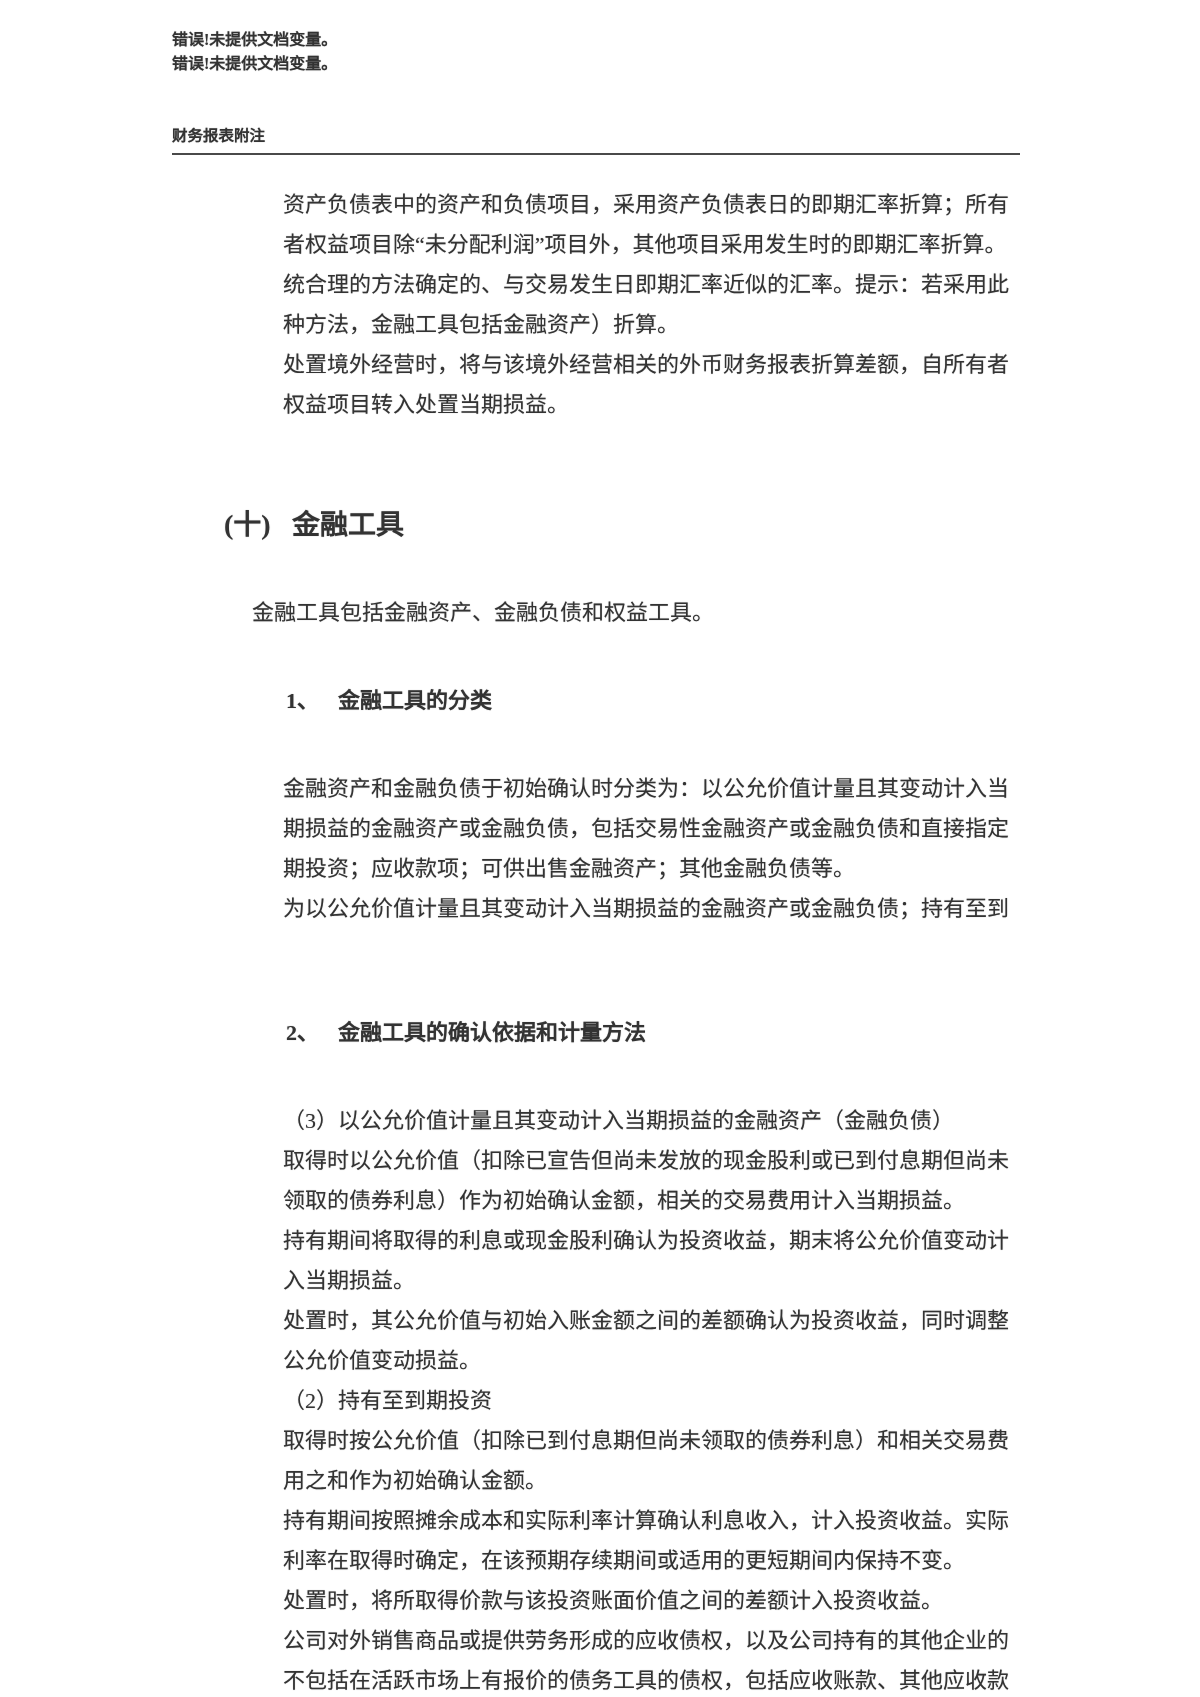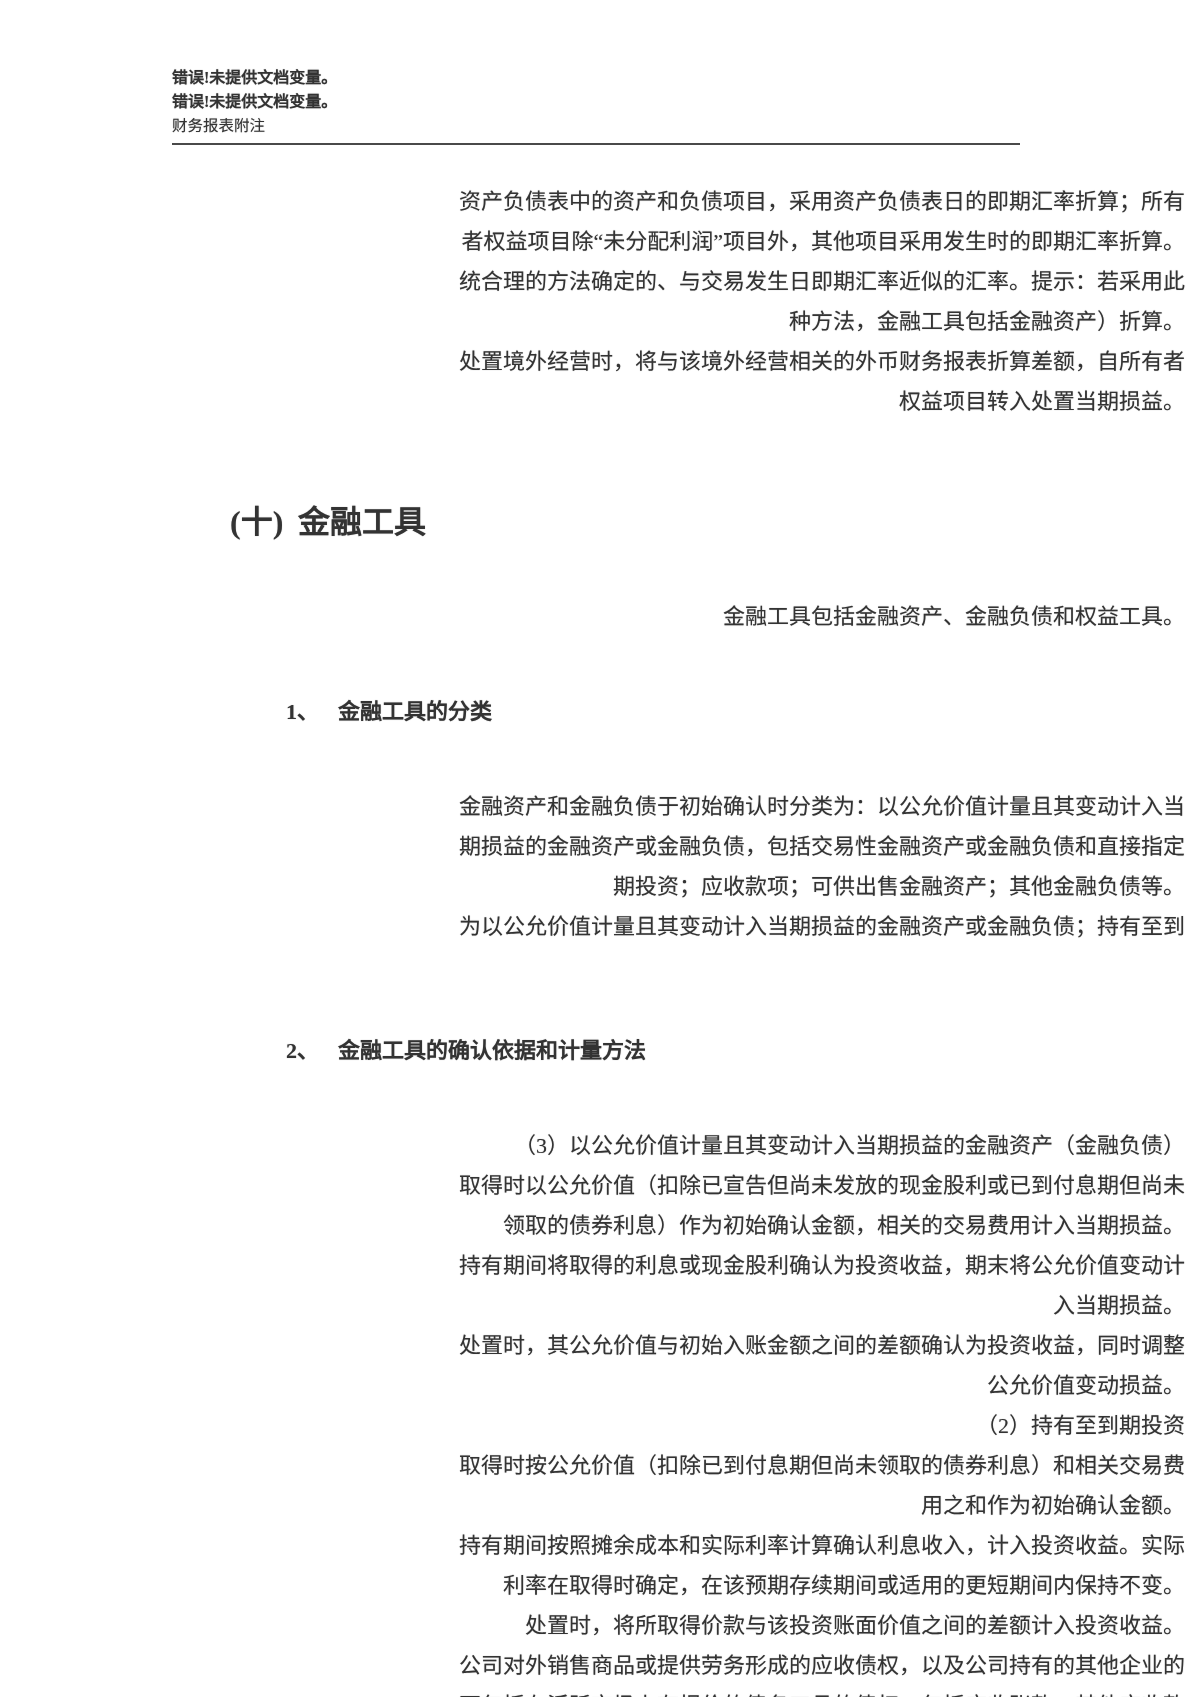--- a/index.html
+++ b/index.html
@@ -13,56 +13,57 @@
     height: 1697px;
     margin: 0 auto;
     background: #ffffff;
     overflow: hidden;
     font-family: "Liberation Serif", "DejaVu Serif", serif;
     color: #333333;
     text-shadow: 0 0 1px rgba(60,60,60,0.45);
   }
   
   .doc-header {
-    padding-top: 66px;
+    padding-top: 28px;
     margin-left: 172px;
     margin-right: 178px;
   }
   .hdr-line {
     font-size: 16px;
     line-height: 24px;
     font-weight: bold;
     white-space: pre;
   }
   .hdr-line.normal {
-    font-weight: normal;
+    font-weight: bold;
     font-size: 15.5px;
+    margin-top: 48px;
   }
   .hdr-rule {
     margin-top: 5px;
     width: 848px;
     height: 0;
     border-bottom: 2px solid #4a4a4a;
   }
   
   .doc-main {
     padding-top: 22px;
     font-size: 22px;
     line-height: 40px;
   }
-  .para-block { margin: 15px; text-align: right; }
+  .para-block { margin: 8px; }
   .para-block .line {
     white-space: pre;
   }
   .indent-a { margin-left: 283px; }   
   .indent-intro { margin-left: 252px; }
   .h-l1 {
     margin-left: 182px;
     margin-top: 40px;
-    font-size: 32px;
+    font-size: 28px;
     font-weight: bold;
     line-height: 40px;
     white-space: pre;
   }
   .h-l1 .marker {
     display: inline-block;
     width: 68px;
     font-weight: bold;
   }
   .h-l2 {

